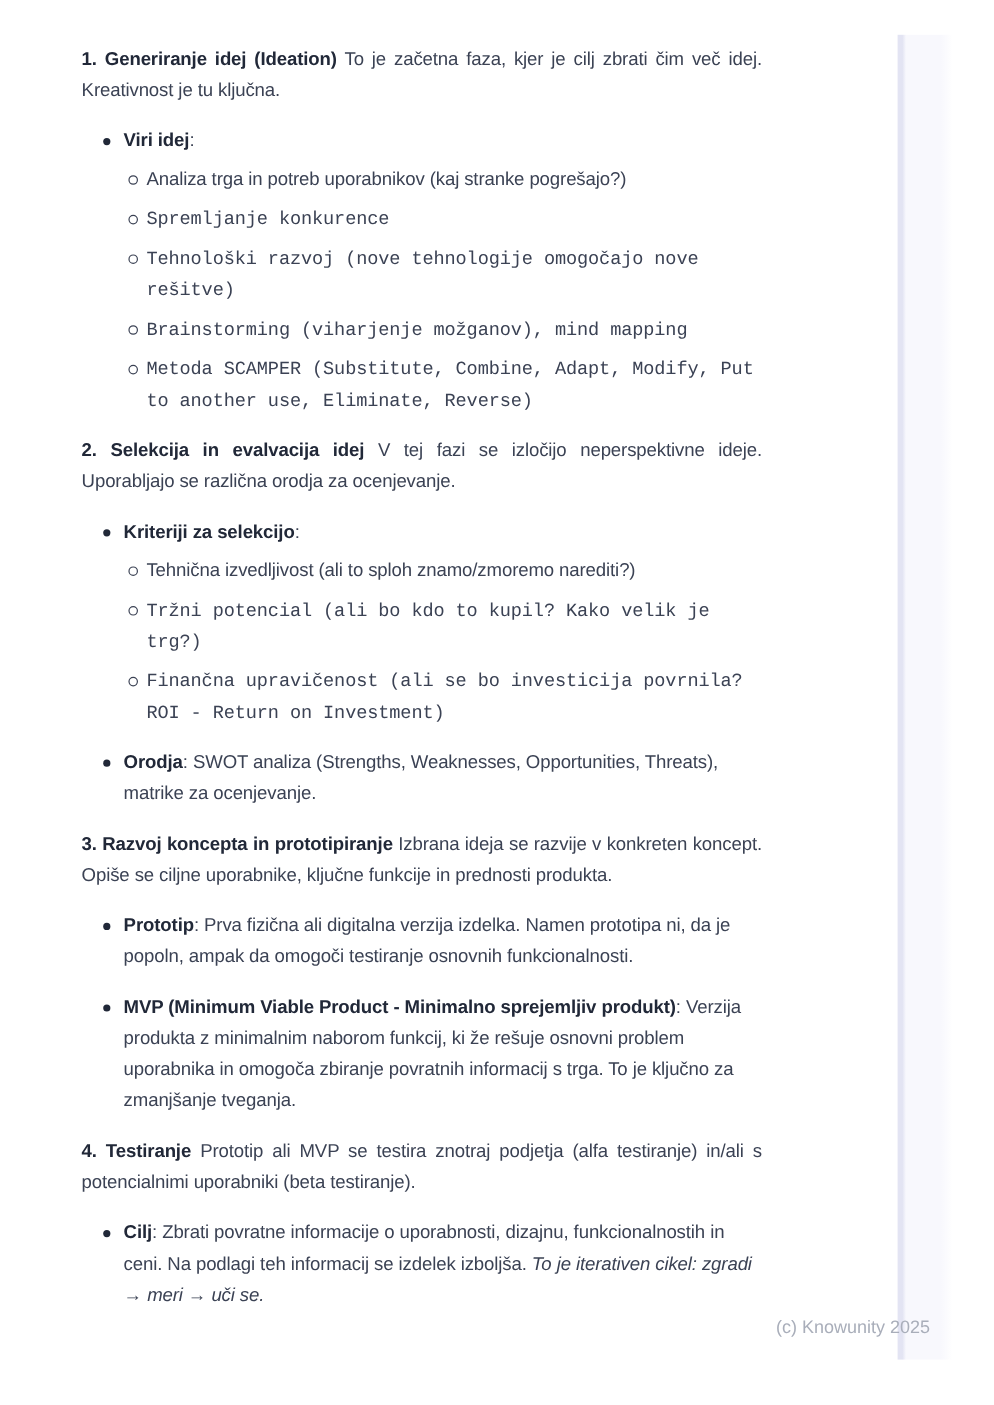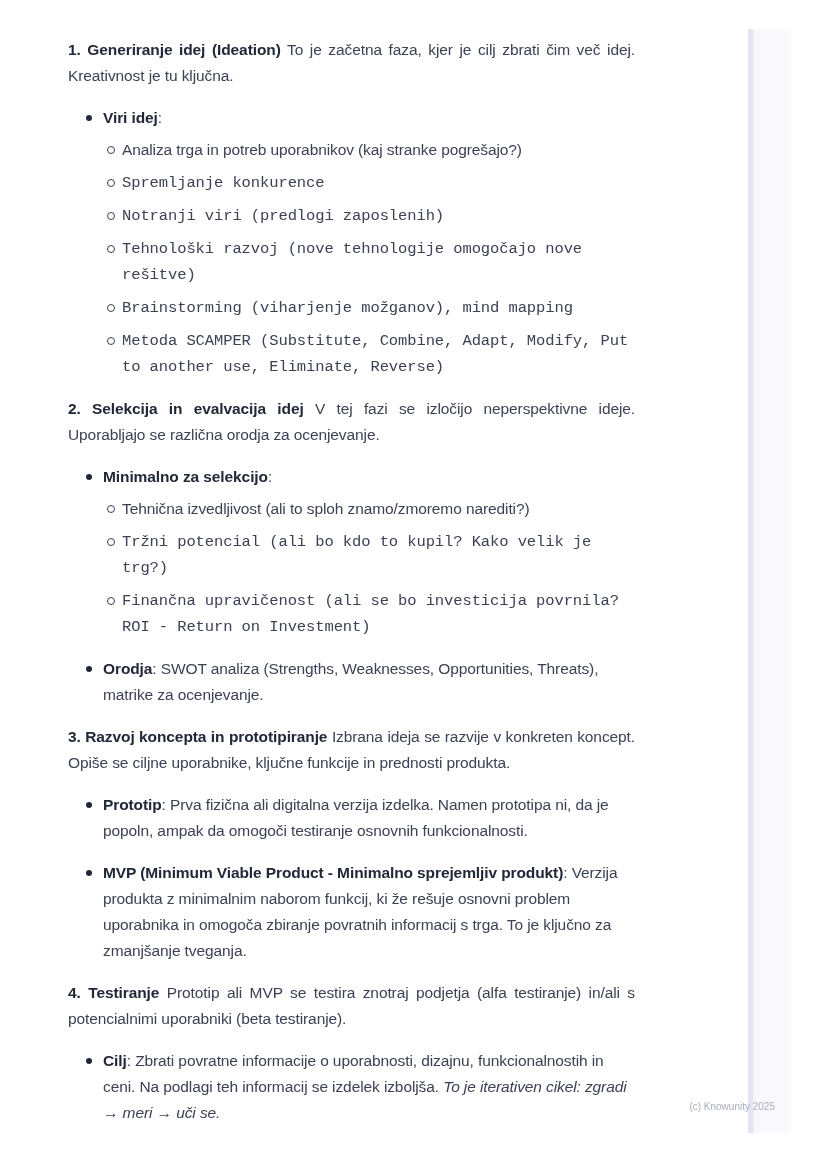--- a/index.html
+++ b/index.html
@@ -85,21 +85,21 @@
     width: 8px;
     height: 8px;
     box-sizing: border-box;
     border: 1.5px solid var(--text, #3b4254);
     border-radius: 50%;
   }
   .footer {
     position: absolute;
     top: 1100px;
     right: 53px;
-    font-size: 10px;
+    font-size: 15px;
     line-height: 14px;
     letter-spacing: 0;
     color: var(--footer, #a9aeba);
     z-index: 3;
   }
 </style>
 </head>
 <body>
 
 <div class="page">
@@ -109,34 +109,33 @@
   <div class="content">
 
     <div>
       <p class="para"><span class="b">1. Generiranje idej (Ideation)</span><span> To je začetna faza, kjer je cilj zbrati čim več idej. Kreativnost je tu ključna.</span></p>
       <ul class="l1-list">
         <li class="l1">
           <span class="disc"></span><span class="b">Viri idej</span><span>:</span>
           <ul class="sub">
             <li class="l2"><span class="circle"></span><span>Analiza trga in potreb uporabnikov (kaj stranke pogrešajo?)</span></li>
             <li class="l2"><span class="circle"></span><span>Spremljanje konkurence</span></li>
-            <li class="l2"><span class="circle"></span><span>Notranji viri (predlogi zaposlenih)</span></li>
             <li class="l2"><span class="circle"></span><span>Tehnološki razvoj (nove tehnologije omogočajo nove rešitve)</span></li>
             <li class="l2"><span class="circle"></span><span>Brainstorming (viharjenje možganov), mind mapping</span></li>
             <li class="l2"><span class="circle"></span><span>Metoda SCAMPER (Substitute, Combine, Adapt, Modify, Put to another use, Eliminate, Reverse)</span></li>
           </ul>
         </li>
       </ul>
     </div>
 
     <div>
       <p class="para"><span class="b">2. Selekcija in evalvacija idej</span><span> V tej fazi se izločijo neperspektivne ideje. Uporabljajo se različna orodja za ocenjevanje.</span></p>
       <ul class="l1-list">
         <li class="l1">
-          <span class="disc"></span><span class="b">Minimalno za selekcijo</span><span>:</span>
+          <span class="disc"></span><span class="b">Kriteriji za selekcijo</span><span>:</span>
           <ul class="sub">
             <li class="l2"><span class="circle"></span><span>Tehnična izvedljivost (ali to sploh znamo/zmoremo narediti?)</span></li>
             <li class="l2"><span class="circle"></span><span>Tržni potencial (ali bo kdo to kupil? Kako velik je trg?)</span></li>
             <li class="l2"><span class="circle"></span><span>Finančna upravičenost (ali se bo investicija povrnila? ROI - Return on Investment)</span></li>
           </ul>
         </li>
         <li class="l1">
           <span class="disc"></span><span class="b">Orodja</span><span>: SWOT analiza (Strengths, Weaknesses, Opportunities, Threats), matrike za ocenjevanje.</span>
         </li>
       </ul>

